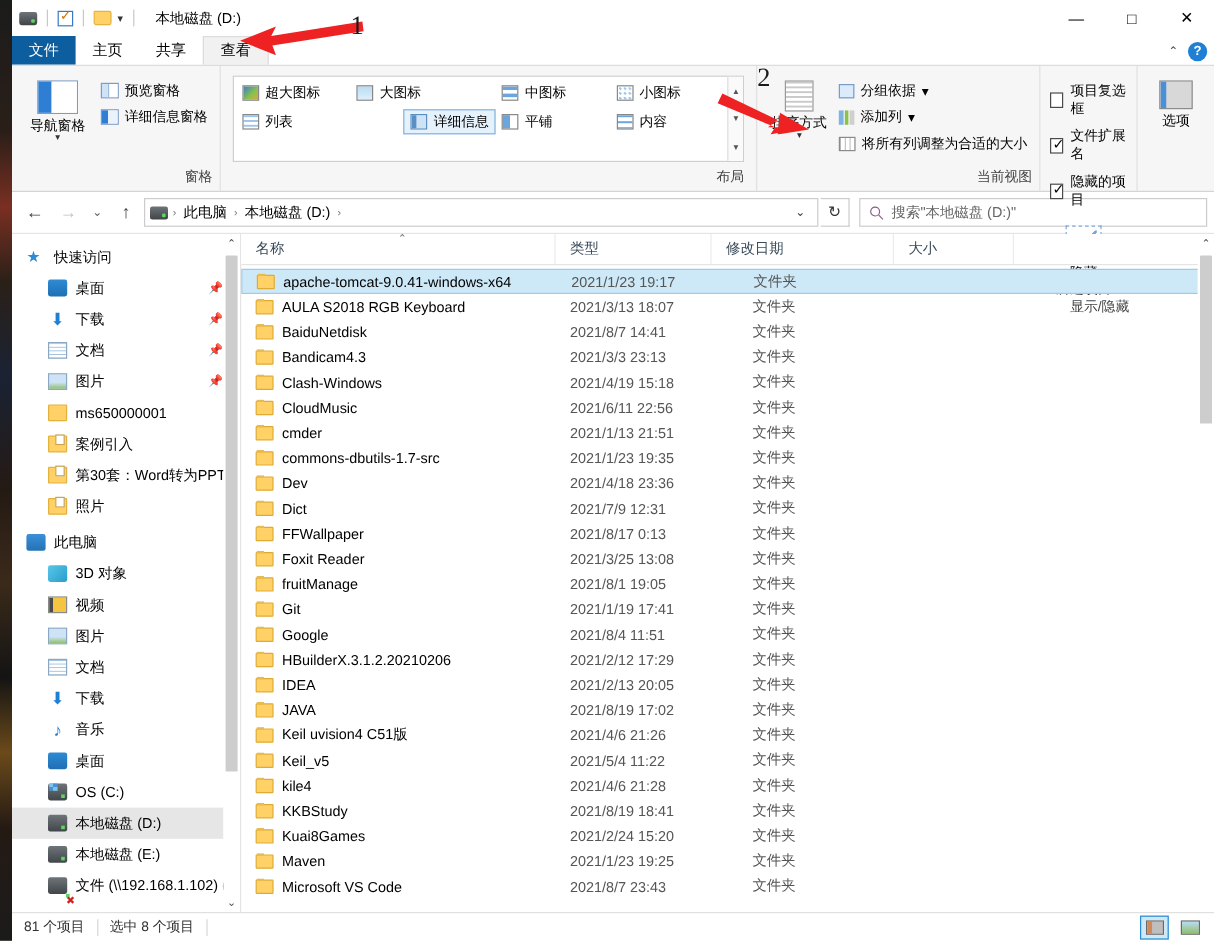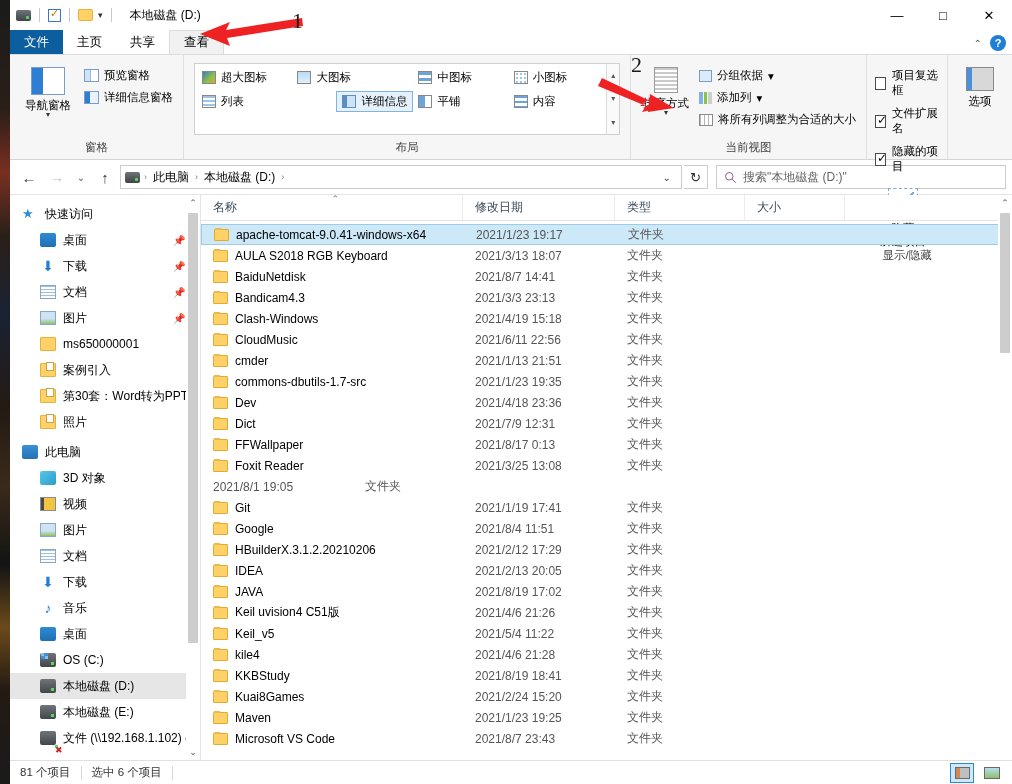--- a/index.html
+++ b/index.html
@@ -48,21 +48,21 @@
   .tabbar-right { position:absolute; right:6px; bottom:3px; display:flex; align-items:center; gap:8px; }
   .chev-up { font-size:10px; color:#555; }
   .help-ico { width:16px; height:16px; border-radius:50%; background:#1e7fd4; color:#fff;
     font-size:11px; display:flex; align-items:center; justify-content:center; font-weight:bold; }
   
   #ribbon { height:106px; background:#f6f6f6; border-top:1px solid #dcdcdc;
     border-bottom:1px solid #d4d4d4; display:flex; position:relative; }
   .rgroup { display:flex; flex-direction:column; justify-content:space-between;
     border-right:1px solid #e0e0e0; padding:4px 6px 0; position:relative; }
   .rgroup-body { display:flex; flex:1; align-items:flex-start; padding-top:4px; }
-  .rgroup-label { text-align:center; font-size:11.5px; color:#444; padding-bottom:4px; }
+  .rgroup-label { text-align:right; font-size:11.5px; color:#444; padding-bottom:4px; }
   .bigbtn { width:64px; display:flex; flex-direction:column; align-items:center;
     padding-top:4px; font-size:11.5px; color:#000; }
   .bigbtn .glyph { margin-bottom:4px; }
   .bigbtn .cap { text-align:center; line-height:1.15; }
   .bigbtn .drop { font-size:8px; color:#333; line-height:6px; }
   .smallcol { display:flex; flex-direction:column; gap:3px; padding-top:3px; }
   .smallbtn { display:flex; align-items:center; gap:5px; font-size:11.5px; padding:2px 4px; color:#000; }
   .smallbtn .cap { white-space:nowrap; }
   
   .i-navpane { width:34px; height:28px; border:1px solid #7a9cc6; display:flex; }
@@ -522,26 +522,26 @@
         <div class="sb-arrow" style="position:absolute;bottom:0;left:0;width:14px;">⌄</div>
       </div>
     </div>
 
     <div id="filelist">
       <div id="colhead">
         <div class="col name">
           <span class="sortmark">⌃</span>
           <span>名称</span>
         </div>
+        <div class="col type">
+          <span>类型</span>
+        </div>
         <div class="col date">
           <span>修改日期</span>
         </div>
-        <div class="col type">
-          <span>类型</span>
-        </div>
         <div class="col size">
           <span>大小</span>
         </div>
         <div class="col pad"></div>
       </div>
 
       <div id="rows" style="padding-top:3px;">
           <div class="row sel">
             <span class="cell name">
               <span class="f-ico"></span>
@@ -644,20 +644,24 @@
           <div class="row">
             <span class="cell name">
               <span class="f-ico"></span>
               <span>Foxit Reader</span>
             </span>
             <span class="cell date">2021/3/25 13:08</span>
             <span class="cell type">文件夹</span>
             <span class="cell size"></span>
           </div>
           <div class="row">
+            <span class="cell name">
+              <span class="f-ico"></span>
+              <span>fruitManage</span>
+            </span>
             <span class="cell date">2021/8/1 19:05</span>
             <span class="cell type">文件夹</span>
             <span class="cell size"></span>
           </div>
           <div class="row">
             <span class="cell name">
               <span class="f-ico"></span>
               <span>Git</span>
             </span>
             <span class="cell date">2021/1/19 17:41</span>
@@ -768,21 +772,21 @@
       <div class="fl-scroll">
         <div class="sb-arrow">⌃</div>
         <div class="sb-thumb" style="top:18px;height:140px;"></div>
       </div>
     </div>
   </div>
 
   <div id="statusbar">
     <span class="st-item">81 个项目</span>
     <span class="st-sep"></span>
-    <span class="st-item">选中 6 个项目</span>
+    <span class="st-item">选中 8 个项目</span>
     <span class="st-sep"></span>
     <div class="viewbtns">
       <div class="vbtn on">
         <span class="vb-det"></span>
       </div>
       <div class="vbtn">
         <span class="vb-lg"></span>
       </div>
     </div>
   </div>

